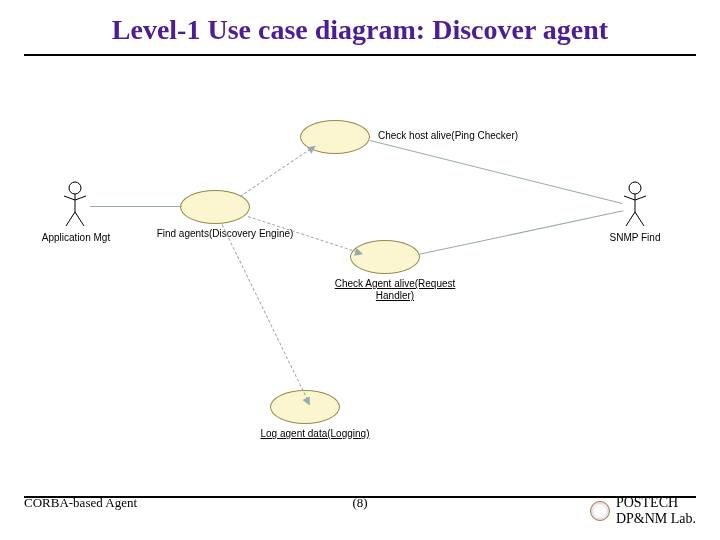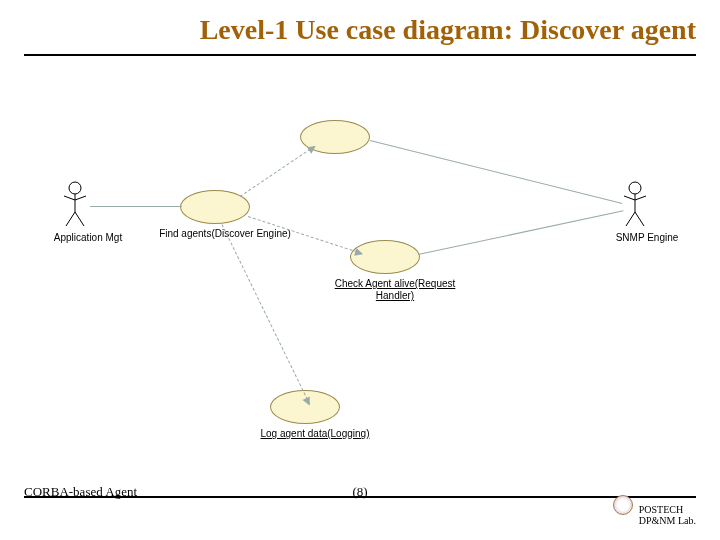--- a/index.html
+++ b/index.html
@@ -9,24 +9,24 @@
     background: #ffffff;
     font-family: "Times New Roman", Times, serif;
     position: relative;
     overflow: hidden;
   }
   .title {
     position: absolute;
     top: 14px;
     left: 0;
     right: 0;
-    text-align: right;
+    text-align: center;
     font-size: 28px;
     font-weight: bold;
-    color: #a16207;
+    color: #4c1d95;
     padding: 0 24px;
   }
   .title-underline {
     position: absolute;
     top: 54px;
     left: 24px;
     right: 24px;
     border-bottom: 2px solid #000;
   }
   .diagram {
@@ -56,21 +56,20 @@
     height: 50px;
   }
   .actor svg { width: 100%; height: 100%; }
   .actor-label {
     position: absolute;
     font-family: Arial, sans-serif;
     font-size: 10px;
     color: #000;
     text-align: center;
     white-space: nowrap;
-    margin-left: 12px;
   }
   .line {
     position: absolute;
     height: 0;
     border-top: 1px solid #9aa;
     transform-origin: left center;
   }
   .line.dashed { border-top-style: dashed; }
   .line .arrow {
     position: absolute;
@@ -100,21 +99,21 @@
   }
   .footer-center { position: absolute; left: 50%; transform: translateX(-50%); }
   .footer-right { display: flex; align-items: center; gap: 6px; }
   .logo {
     width: 20px; height: 20px;
     border: 1px solid #a08040;
     border-radius: 50%;
     background: radial-gradient(circle at 50% 50%, #fff 40%, #e8d6e8 70%);
     display: inline-block;
   }
-  .lab-text { font-size: 10px; line-height: 1.1; margin-top: 20px; }
+  .lab-text { font-size: 14px; line-height: 1.1; }
 </style>
 </head>
 <body>
 
 <div class="title">Level-1 Use case diagram: Discover agent</div>
 <div class="title-underline"></div>
 
 <div class="diagram">
 
   <div class="actor" style="left:60px; top:110px;">
@@ -132,26 +131,27 @@
   <div class="actor" style="left:620px; top:110px;">
     <svg viewBox="0 0 30 50">
       <circle cx="15" cy="8" r="6" fill="none" stroke="#000" stroke-width="1"></circle>
       <line x1="15" y1="14" x2="15" y2="32" stroke="#000" stroke-width="1"></line>
       <line x1="15" y1="20" x2="4" y2="16" stroke="#000" stroke-width="1"></line>
       <line x1="15" y1="20" x2="26" y2="16" stroke="#000" stroke-width="1"></line>
       <line x1="15" y1="32" x2="6" y2="46" stroke="#000" stroke-width="1"></line>
       <line x1="15" y1="32" x2="24" y2="46" stroke="#000" stroke-width="1"></line>
     </svg>
   </div>
-  <div class="actor-label" style="left:600px; top:162px; width:70px;">SNMP Engine</div>
+  <div class="actor-label" style="left:600px; top:162px; width:70px;">SNMP Find</div>
 
   <div class="ellipse" style="left:300px; top:50px; width:70px; height:34px;"></div>
+  <div class="usecase-label" style="left:378px; top:60px; width:160px; text-align:left;">Check host alive(Ping Checker)</div>
 
   <div class="ellipse" style="left:180px; top:120px; width:70px; height:34px;"></div>
-  <div class="usecase-label" style="left:150px; top:158px; width:150px;">Find agents(Discover Engine)</div>
+  <div class="usecase-label" style="left:150px; top:158px; width:150px;">Find agents(Discovery Engine)</div>
 
   <div class="ellipse" style="left:350px; top:170px; width:70px; height:34px;"></div>
   <div class="usecase-label" style="left:330px; top:208px; width:130px;text-decoration:underline;">Check Agent alive(Request Handler)</div>
 
   <div class="ellipse" style="left:270px; top:320px; width:70px; height:34px;"></div>
   <div class="usecase-label" style="left:250px; top:358px; width:130px;text-decoration:underline;">Log agent data(Logging)</div>
 
   <div class="line" style="left:90px; top:136px; width:92px; transform:rotate(0deg);"></div>
 
   <div class="line dashed" style="left:240px; top:126px; width:90px; transform:rotate(-34deg);">

